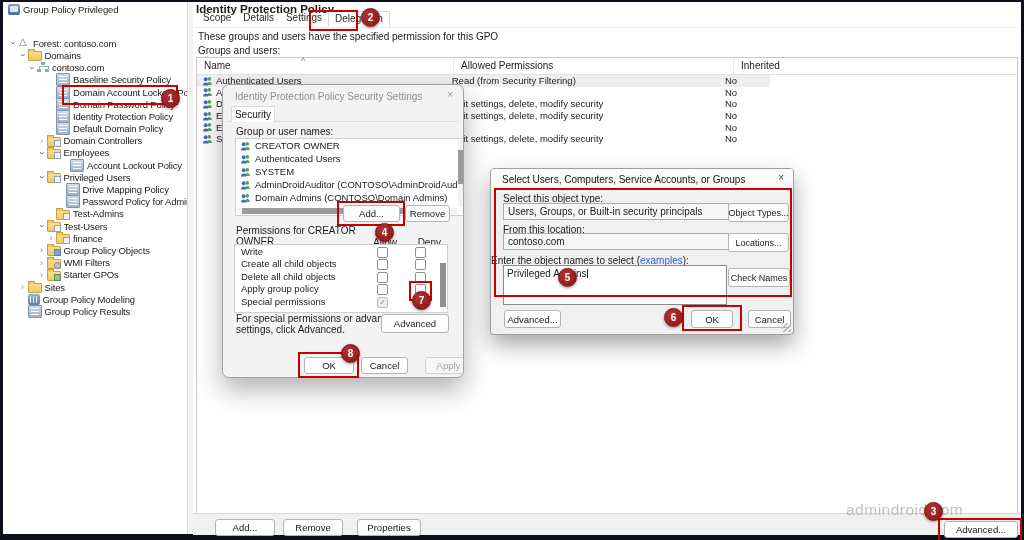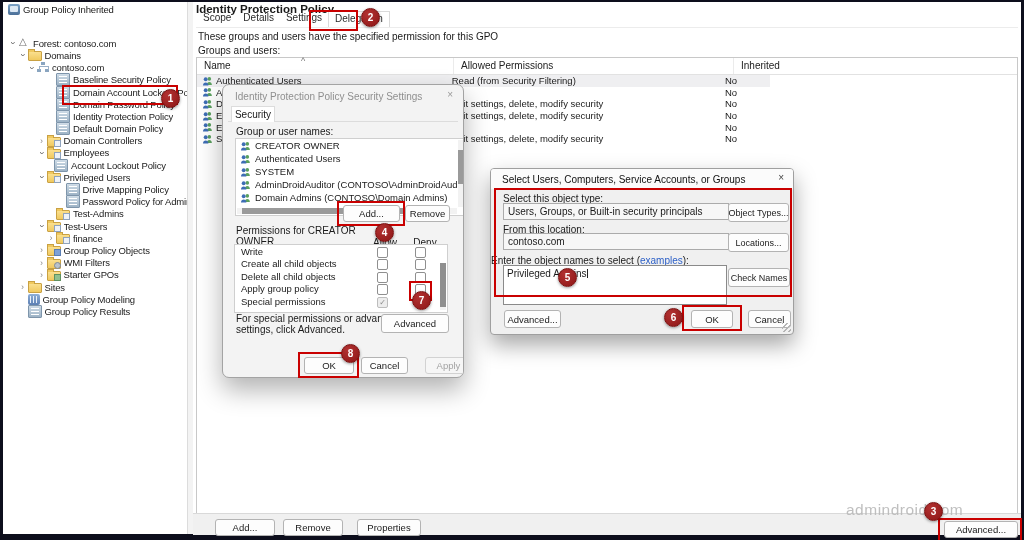--- a/index.html
+++ b/index.html
@@ -84,21 +84,21 @@
   #sd-grplist{left:12px;top:53px;width:229px;height:76px;background:#fff;border:1px solid #cfcfcf;overflow:hidden}
   .gitem{height:13px;display:flex;align-items:center;gap:4px;padding-left:4px;font-size:9.5px;white-space:nowrap}
   .vtrack{position:absolute;right:1px;top:1px;width:6px;background:#f2f2f2}
   .vthumb{position:absolute;left:0;width:6px;background:#9a9a9a}
   #sd-htrack{position:absolute;left:1px;right:8px;bottom:1px;height:6px;background:#f2f2f2}
   #sd-hthumb{position:absolute;left:5px;top:0;width:182px;height:6px;background:#9a9a9a}
   #sd-btn-add{left:120px;top:120px;width:55px;height:15px}
   #sd-btn-remove{left:182px;top:120px;width:43px;height:15px}
   #sd-permlbl{left:13px;top:140px;width:120px;line-height:11px}
   #sd-allowhdr{left:146px;top:152px;width:32px;text-align:center}
-  #sd-denyhdr{left:186px;top:152px;width:32px;text-align:center}
+  #sd-denyhdr{left:186px;top:152px;width:32px;text-align:right}
   #sd-permbox{left:11px;top:159px;width:212px;height:67px;background:#fff;border:1px solid #cfcfcf;overflow:hidden}
   .prow{height:12.5px;position:relative;display:flex;align-items:center;font-size:9.5px;padding-left:6px}
   .cb{position:absolute;top:1.5px;width:9px;height:9px;background:#fff;border:1px solid #8f8f8f;border-radius:2px;
       font-size:8px;line-height:9px;text-align:center;color:#8a8a8a}
   .cb.allow{left:142px}
   .cb.deny{left:180px}
   .cb.checked.disabled{background:#ededed;border-color:#bdbdbd}
   #sd-hint{left:13px;top:228px;width:172px;font-size:9.5px;line-height:11px}
   #sd-btn-advanced{left:158px;top:229px;width:66px;height:17px}
   #sd-btn-ok{left:81px;top:272px;width:48px;height:15px}
@@ -150,21 +150,21 @@
 </style>
 </head>
 <body>
 
 <div class="abs" id="frame"></div>
 
 <div class="abs" id="sidebar">
   <div id="tree">
       <div class="titem" style="padding-left: 5px;">
         <span class="tic console-icon"></span>
-        <span class="tlbl">Group Policy Inherited</span>
+        <span class="tlbl">Group Policy Privileged</span>
       </div>
       <div class="titem" style="padding-left: 5px; margin-top: 22px;">
         <span class="exp open">›</span>
         <span class="tic forest-icon"></span>
         <span class="tlbl">Forest: contoso.com</span>
       </div>
       <div class="titem" style="padding-left: 14.5px;">
         <span class="exp open">›</span>
         <span class="tic domains-icon"></span>
         <span class="tlbl">Domains</span>
@@ -202,21 +202,21 @@
       <div class="titem" style="padding-left: 33.5px;">
         <span class="exp closed">›</span>
         <span class="tic ou-icon"></span>
         <span class="tlbl">Domain Controllers</span>
       </div>
       <div class="titem" style="padding-left: 33.5px;">
         <span class="exp open">›</span>
         <span class="tic ou-icon"></span>
         <span class="tlbl">Employees</span>
       </div>
-      <div class="titem" style="padding-left: 41px;">
+      <div class="titem" style="padding-left: 57px;">
         <span class="exp none"></span>
         <span class="tic gpo-icon"></span>
         <span class="tlbl">Account Lockout Policy</span>
       </div>
       <div class="titem" style="padding-left: 33.5px;">
         <span class="exp open">›</span>
         <span class="tic ou-icon"></span>
         <span class="tlbl">Privileged Users</span>
       </div>
       <div class="titem" style="padding-left: 52.5px;">

